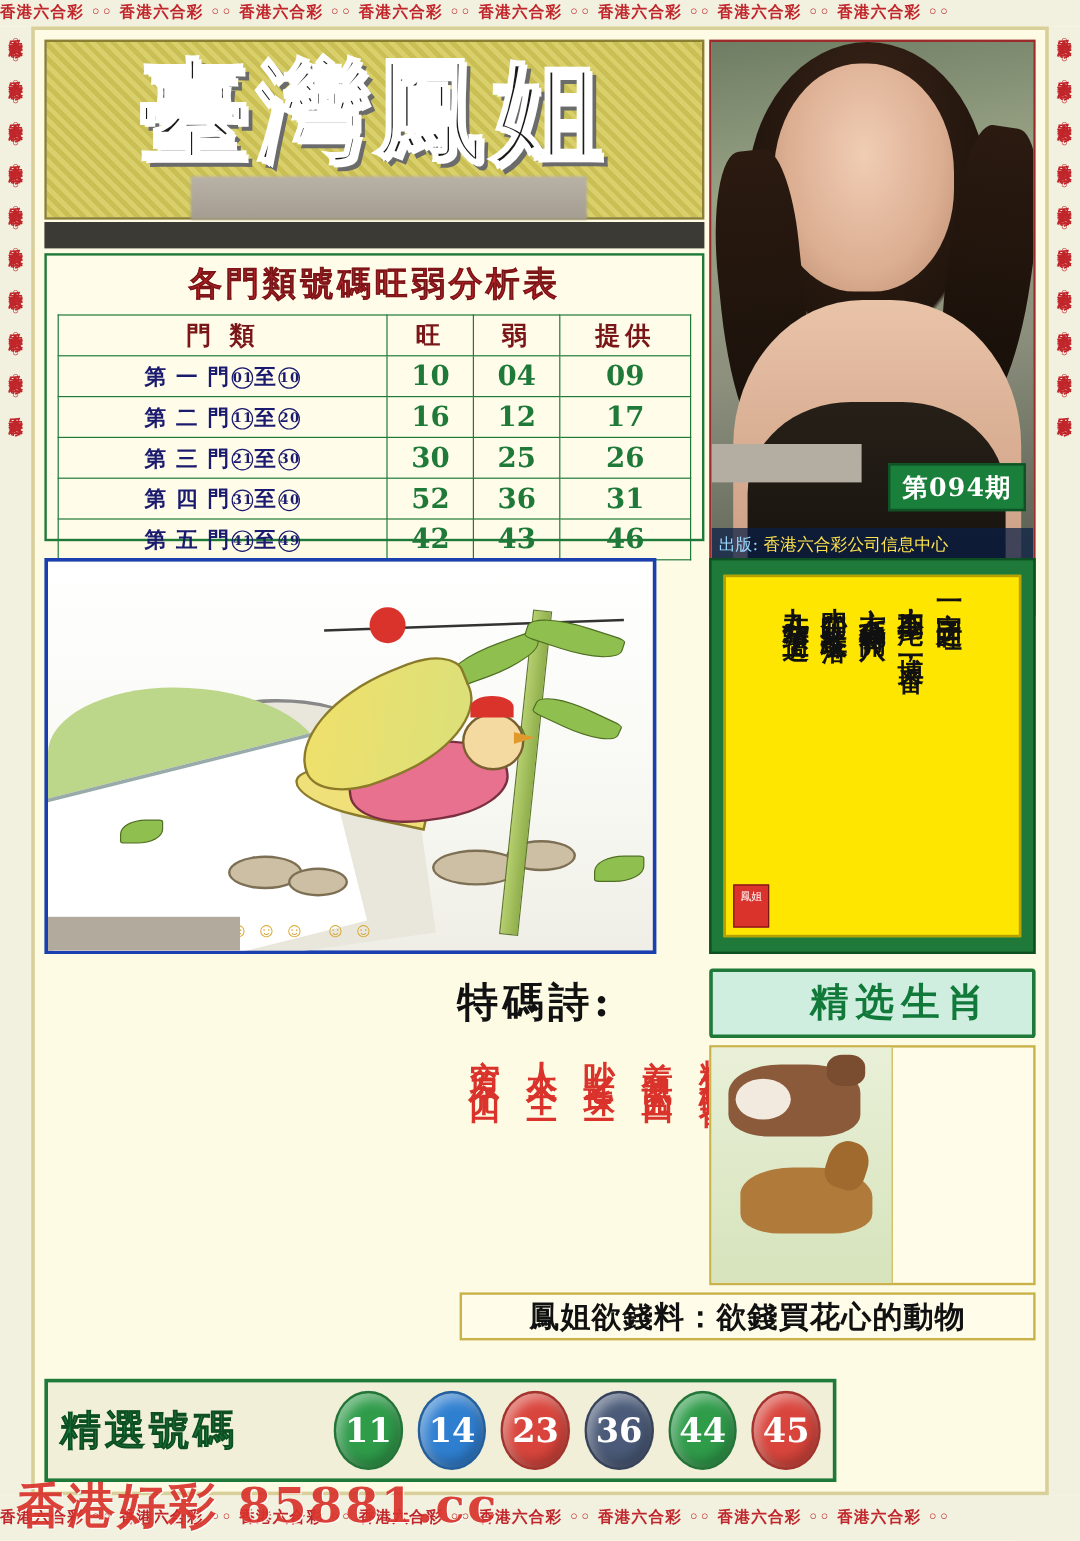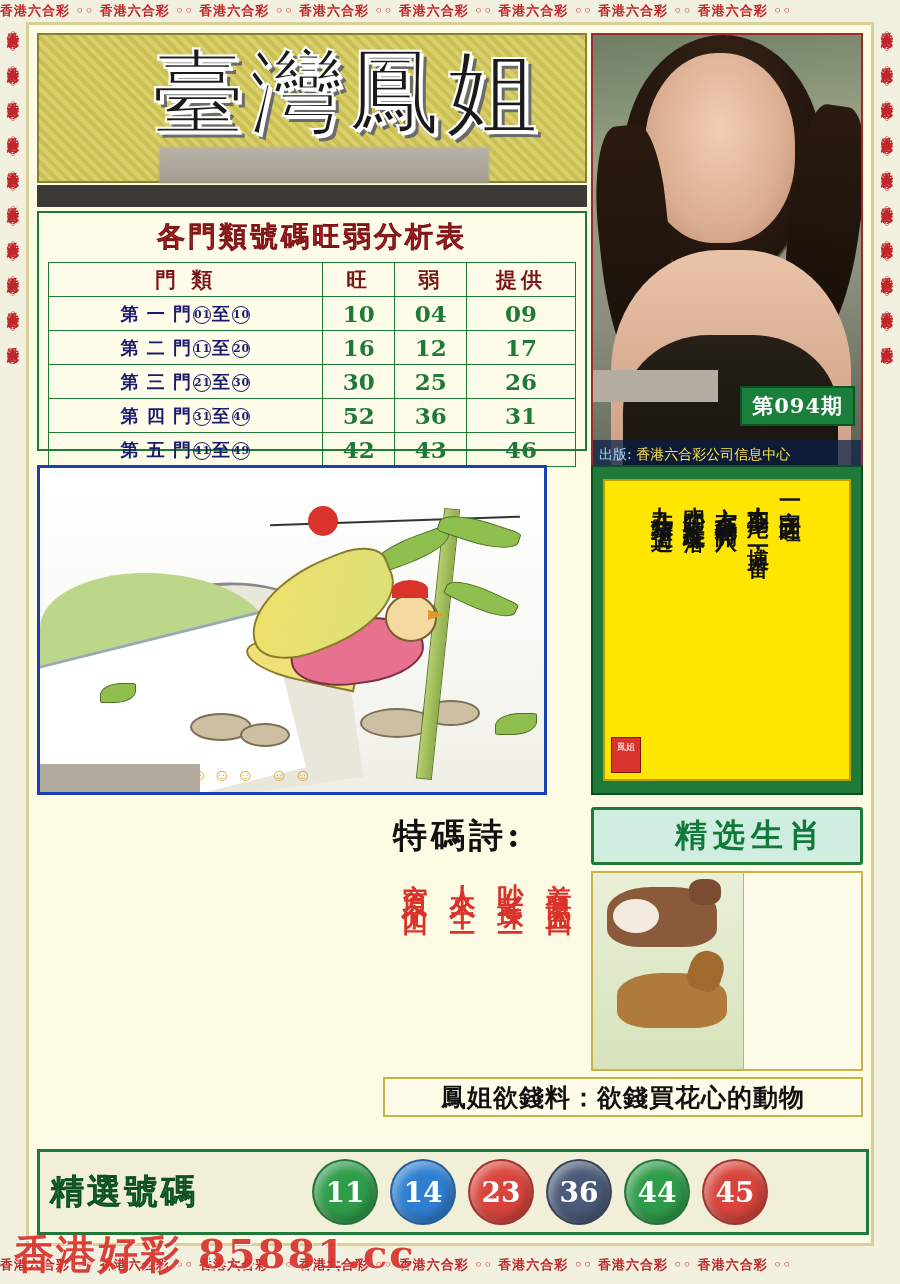--- a/index.html
+++ b/index.html
@@ -51,26 +51,25 @@
     position:absolute;left:8px;top:8px;width:550px;height:150px;
     background:
       repeating-linear-gradient(45deg,#d9d06b 0 4px,#c9bf55 4px 8px);
     border:2px solid #8a7f33;
     box-sizing:border-box;
   }
   .title-text{
     position:absolute;left:0;top:0;width:100%;height:115px;
     display:flex;align-items:center;justify-content:center;
     font-family:"DejaVu Serif", serif;
-    font-size:92px;font-weight:normal;
+    font-size:92px;font-weight:bold;
     color:#1a1a1a;
     -webkit-text-stroke:2px #fff;
     text-shadow:3px 3px 0 #ffffff, 6px 6px 0 #6b6b6b;
     letter-spacing:6px;
-    padding-left:36px;
   }
   .title-blur{
     position:absolute;left:120px;top:112px;width:330px;height:36px;
     background:linear-gradient(180deg,#b9b2a6,#a49c90);
     filter:blur(1px);
   }
   .title-sub{
     position:absolute;left:8px;top:160px;width:550px;height:22px;
     background:#3c3a35;
   }
@@ -282,21 +281,20 @@
     color:#111;
     letter-spacing:1px;
   }
   .key-blur{
     position:absolute;left:-4px;top:-14px;width:130px;height:28px;background:#b3aa9e;
   }
   
   .poem2{
     position:absolute;left:348px;top:782px;width:340px;height:310px;
     background:#fdfbe4;
-    margin-left:12px;
   }
   .poem2-title{
     font-family:"DejaVu Serif", serif;
     font-size:34px;font-weight:bold;color:#111;
     letter-spacing:4px;
     padding:6px 0 0 4px;
   }
   .poem2-grid{
     display:flex;flex-direction:row-reverse;justify-content:space-between;
     margin-top:4px;padding:0 4px;
@@ -347,21 +345,21 @@
     background:#fffde9;
     border:2px solid #c9b24a;
     box-sizing:border-box;
     display:flex;align-items:center;justify-content:center;
     font-family:"DejaVu Serif", serif;
     font-size:25px;font-weight:bold;color:#111;
     letter-spacing:1px;
   }
   
   .balls-bar{
-    position:absolute;left:8px;bottom:8px;width:832px;height:86px;
+    position:absolute;left:8px;bottom:8px;width:660px;height:86px;
     background:#f2efd9;
     border:3px solid #1f7a3a;
     box-sizing:border-box;
     display:flex;align-items:center;
     padding:5px 10px;
     gap:12px;
   }
   .balls-title{
     font-family:"DejaVu Serif", serif;
     font-size:34px;font-weight:bold;color:#1f7a3a;

